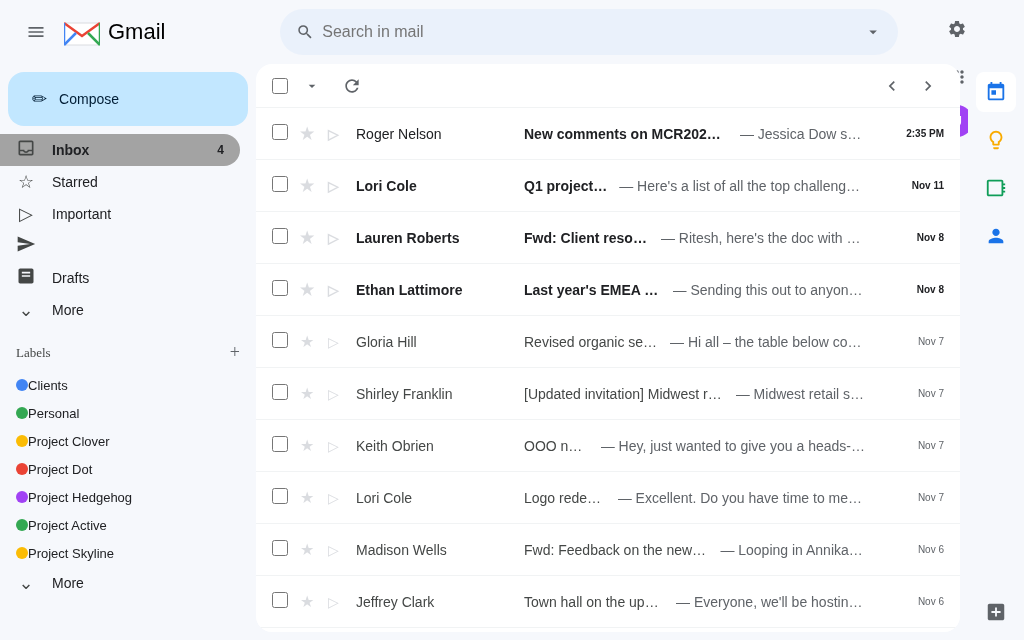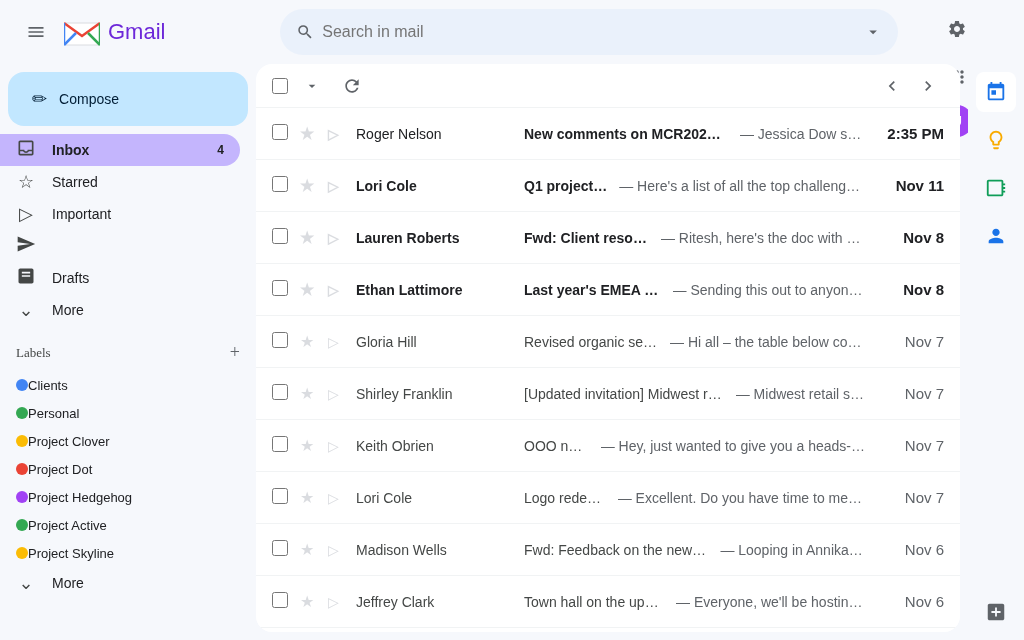--- a/index.html
+++ b/index.html
@@ -22,21 +22,21 @@
     .avatar { width: 32px; height: 32px; border-radius: 50%; background: #a142f4; display: flex; align-items: center; justify-content: center; color: white; font-size: 14px; font-weight: 500; cursor: pointer; overflow: hidden; }
 
     
     .main-layout { display: flex; flex: 1; overflow: hidden; }
 
     
     .sidebar { width: 256px; flex-shrink: 0; padding: 8px 0; overflow-y: auto; background: #f6f8fc; }
     .compose-btn { display: flex; align-items: center; gap: 12px; margin: 0 8px 8px 8px; padding: 16px 24px; background: #c2e7ff; border-radius: 16px; cursor: pointer; font-size: 14px; font-weight: 500; color: #001d35; }
     .compose-icon { font-size: 18px; }
     .nav-item { display: flex; align-items: center; gap: 16px; padding: 4px 16px 4px 16px; height: 32px; border-radius: 0 16px 16px 0; margin-right: 16px; cursor: pointer; font-size: 14px; color: #202124; }
-    .nav-item.active { background: #c4b5fd; font-weight: 600; }
+    .nav-item.active { background: #a3a3a3; font-weight: 600; }
     .nav-item .nav-icon { width: 20px; text-align: center; color: #444746; font-size: 18px; }
     .nav-item .badge { margin-left: auto; font-size: 12px; font-weight: 600; }
     .nav-item .nav-label { flex: 1; }
     .section-label { padding: 8px 16px; font-size: 13px; color: #444746; font-weight: 500; margin-top: 8px; display: flex; align-items: center; justify-content: space-between; font-family: Liberation Serif, serif; }
     .label-dot { width: 12px; height: 12px; border-radius: 50%; flex-shrink: 0; }
     .label-item { display: flex; align-items: center; padding: 4px 16px; height: 28px; border-radius: 0 16px 16px 0; margin-right: 16px; cursor: pointer; font-size: 13px; }
 
     
     .email-area { flex: 1; display: flex; flex-direction: column; background: white; border-radius: 16px; margin: 0 8px 8px 0; overflow: hidden; }
     .email-toolbar { display: flex; align-items: center; padding: 4px 16px; height: 44px; border-bottom: 1px solid #f1f3f4; gap: 8px; }
@@ -47,21 +47,21 @@
     .email-row.unread { background: white; font-weight: 600; }
     .email-row.read { background: white; font-weight: 400; color: #444746; }
     .row-check { width: 20px; flex-shrink: 0; }
     .row-star { width: 20px; flex-shrink: 0; color: #dadce0; font-size: 16px; }
     .row-important { width: 20px; flex-shrink: 0; color: #dadce0; font-size: 14px; }
     .row-sender { width: 160px; flex-shrink: 0; font-size: 14px; white-space: nowrap; overflow: hidden; text-overflow: ellipsis; }
     .row-content { flex: 1; display: flex; align-items: center; gap: 4px; overflow: hidden; }
     .row-subject { white-space: nowrap; overflow: hidden; text-overflow: ellipsis; font-size: 14px; }
     .row-snippet { color: #5f6368; font-weight: 400; font-size: 14px; white-space: nowrap; overflow: hidden; text-overflow: ellipsis; flex-shrink: 1; }
     .row-dash { color: #5f6368; font-weight: 400; flex-shrink: 0; }
-    .row-date { width: 70px; flex-shrink: 0; text-align: right; font-size: 15px; color: #5f6368; }
+    .row-date { width: 70px; flex-shrink: 0; text-align: right; font-size: 10px; color: #5f6368; }
     input[type="checkbox"] { accent-color: #1a73e8; width: 16px; height: 16px; cursor: pointer; }
 
     
     .right-panels { display: flex; flex-direction: column; width: 56px; padding: 8px 0; gap: 8px; align-items: center; background: #f6f8fc; }
     .right-panel-icon { width: 40px; height: 40px; display: flex; align-items: center; justify-content: center; border-radius: 50%; cursor: pointer; color: #444746; font-size: 20px; }
 
     ::-webkit-scrollbar { width: 8px; }
     ::-webkit-scrollbar-track { background: transparent; }
     ::-webkit-scrollbar-thumb { background: #dadce0; border-radius: 4px; }
   </style>
@@ -78,21 +78,21 @@
     <div class="gmail-logo">
       <svg width="36" height="27" viewBox="0 0 36 27" fill="none">
         <path d="M2 5.5L18 16L34 5.5" stroke="none"></path>
         <rect x="0" y="4" width="36" height="22" rx="2" fill="white" stroke="#dadce0" stroke-width="1"></rect>
         <polyline points="0,4 18,17 36,4" fill="none" stroke="#ea4335" stroke-width="2.5"></polyline>
         <line x1="0" y1="4" x2="0" y2="26" stroke="#4285f4" stroke-width="2.5"></line>
         <line x1="36" y1="4" x2="36" y2="26" stroke="#34a853" stroke-width="2.5"></line>
         <polyline points="0,26 12,14" fill="none" stroke="#4285f4" stroke-width="2.5"></polyline>
         <polyline points="36,26 24,14" fill="none" stroke="#34a853" stroke-width="2.5"></polyline>
       </svg>
-      <span style="font-size:22px;color:#6d28d9;margin-left:4px;">Gmail</span>
+      <span style="font-size:22px;color:#000000;margin-left:4px;">Gmail</span>
     </div>
   </div>
 
   <div class="search-bar">
     <svg class="search-icon" width="20" height="20" viewBox="0 0 24 24">
         <path d="M15.5 14h-.79l-.28-.27A6.47 6.47 0 0 0 16 9.5 6.5 6.5 0 1 0 9.5 16c1.61 0 3.09-.59 4.23-1.57l.27.28v.79l5 4.99L20.49 19l-4.99-5zm-6 0C7.01 14 5 11.99 5 9.5S7.01 5 9.5 5 14 7.01 14 9.5 11.99 14 9.5 14z" fill="#5f6368"></path>
       </svg>
     <input type="text" placeholder="Search in mail" style="">
     <svg class="search-dropdown" width="20" height="20" viewBox="0 0 24 24">
         <path d="M7 10l5 5 5-5z" fill="#5f6368"></path>

